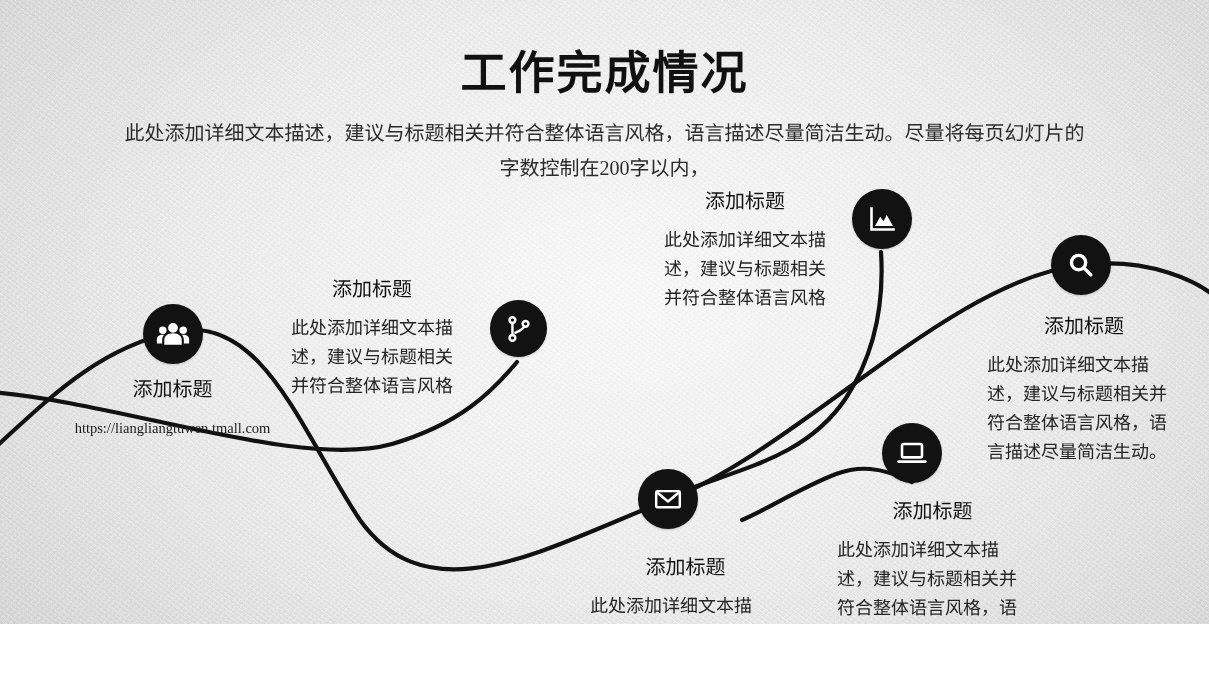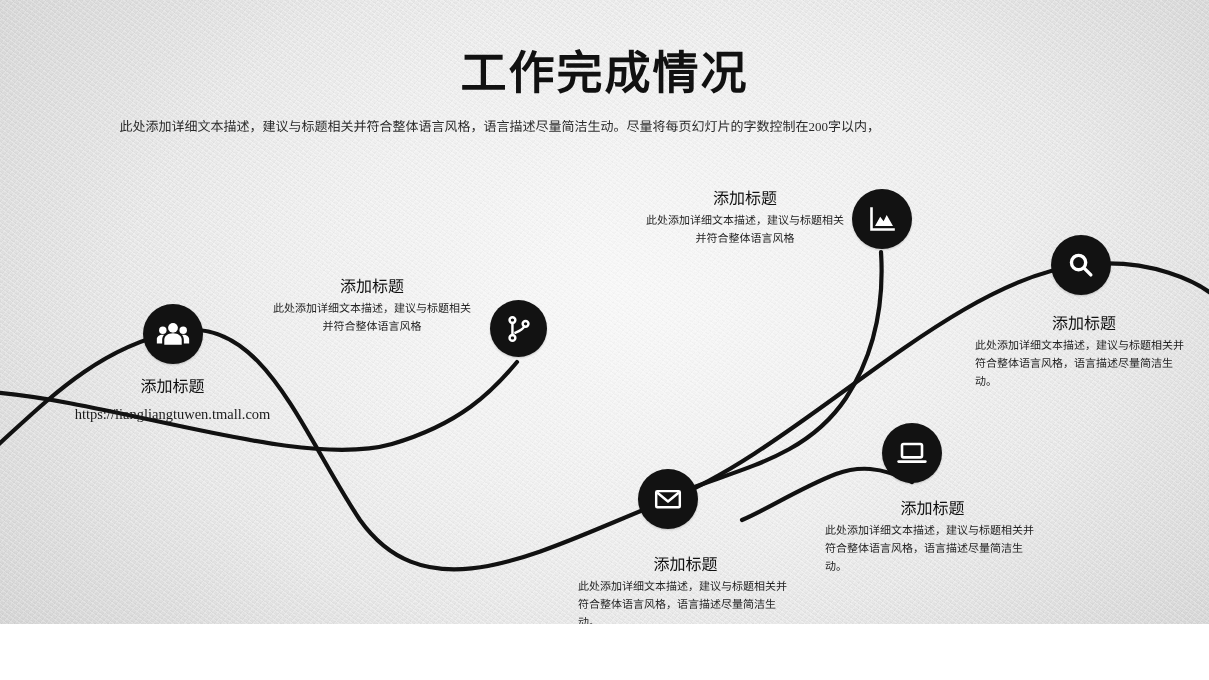--- a/index.html
+++ b/index.html
@@ -51,24 +51,24 @@
     font-size: 46px;
     font-weight: bold;
     letter-spacing: 2px;
     line-height: 1.12;
     color: #111111;
     margin: 0;
   }
   #subtitle {
     margin: 16px auto 10px auto;
     width: 970px;
-    font-size: 13px;
+    font-size: 20px;
     line-height: 1.75;
     color: #2b2b2b;
-    text-align: left;
+    text-align: center;
   }
 
   
   #curves {
     position: absolute;
     left: 0;
     top: 0;
     width: 1209px;
     height: 680px;
     z-index: 1;
@@ -83,44 +83,44 @@
     box-shadow: 0 1px 2px rgba(0,0,0,.18);
     z-index: 4;
   }
   .badge svg { display: block; }
 
   .caption {
     position: absolute;
     z-index: 3;
   }
   .cap-title {
-    font-size: 16px;
+    font-size: 20px;
     line-height: 1.18;
     color: #111111;
     font-weight: normal;
     margin: 0 0 3px 0;
     white-space: nowrap;
   }
   .cap-body {
-    font-size: 11px;
+    font-size: 18px;
     line-height: 1.62;
     color: #242424;
-    margin: 0;
+    margin: 12px;
   }
   .cap-shop {
     font-size: 13.5px;
     line-height: 1.6;
     color: #242424;
     margin: 0;
   }
   .cap-url {
     font-size: 14.5px;
     line-height: 1.45;
     color: #1b1b1b;
-    margin: 7px;
+    margin: 16px;
     word-break: break-all;
   }
   .ta-c { text-align: center; }
   .ta-l { text-align: left; }
 </style>
 </head>
 <body>
 
 <div id="slide">
 

